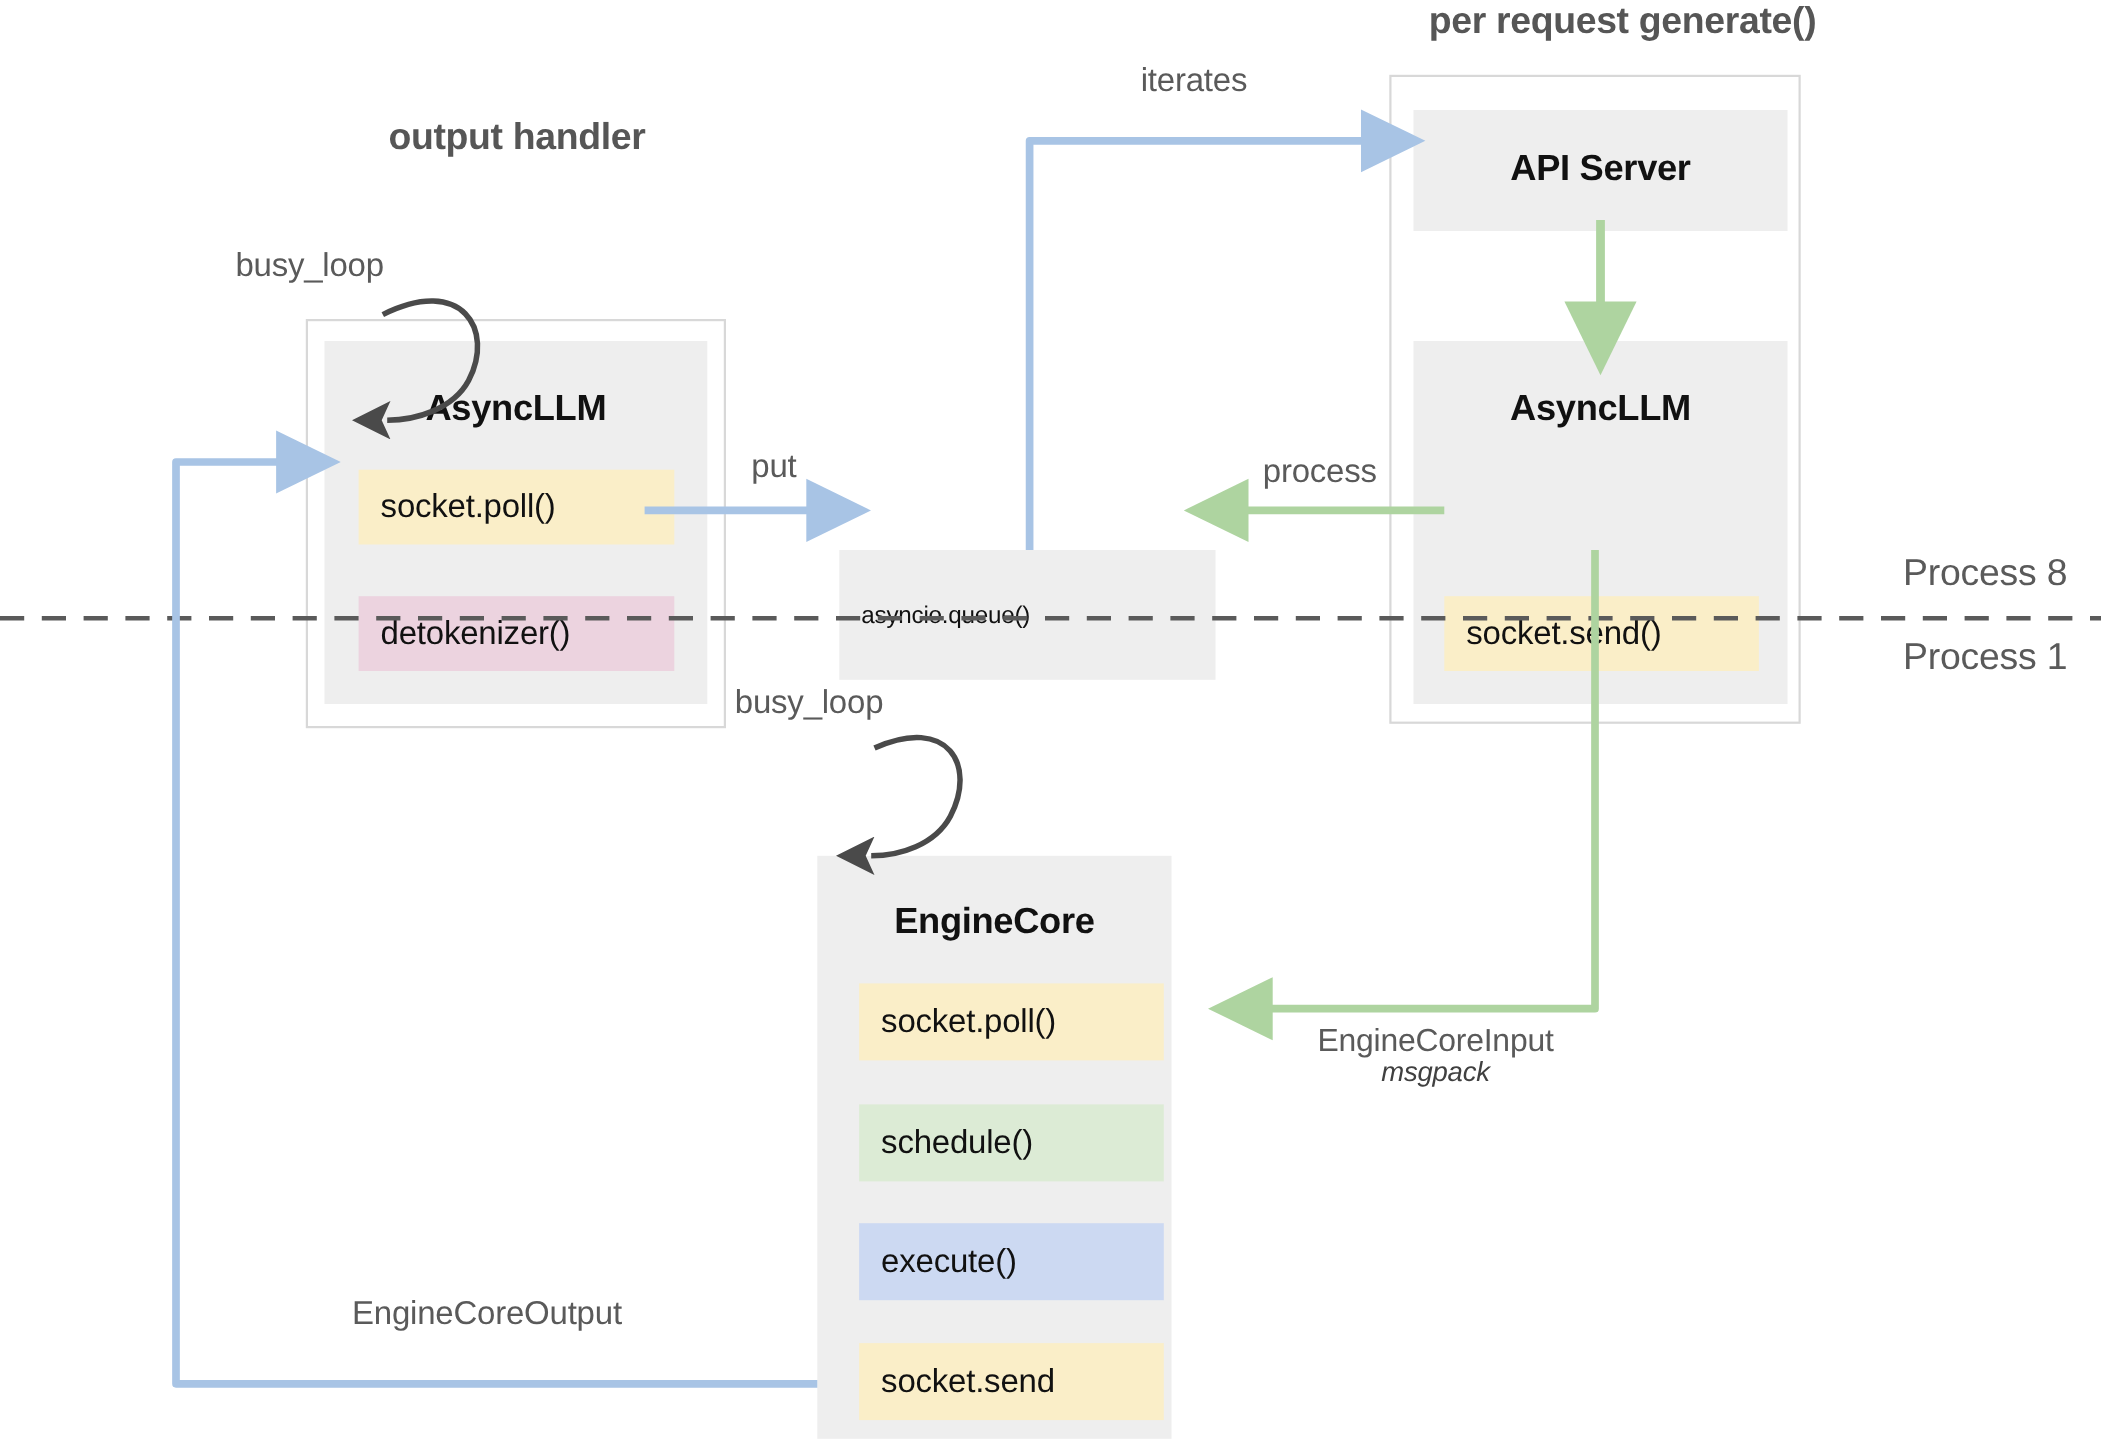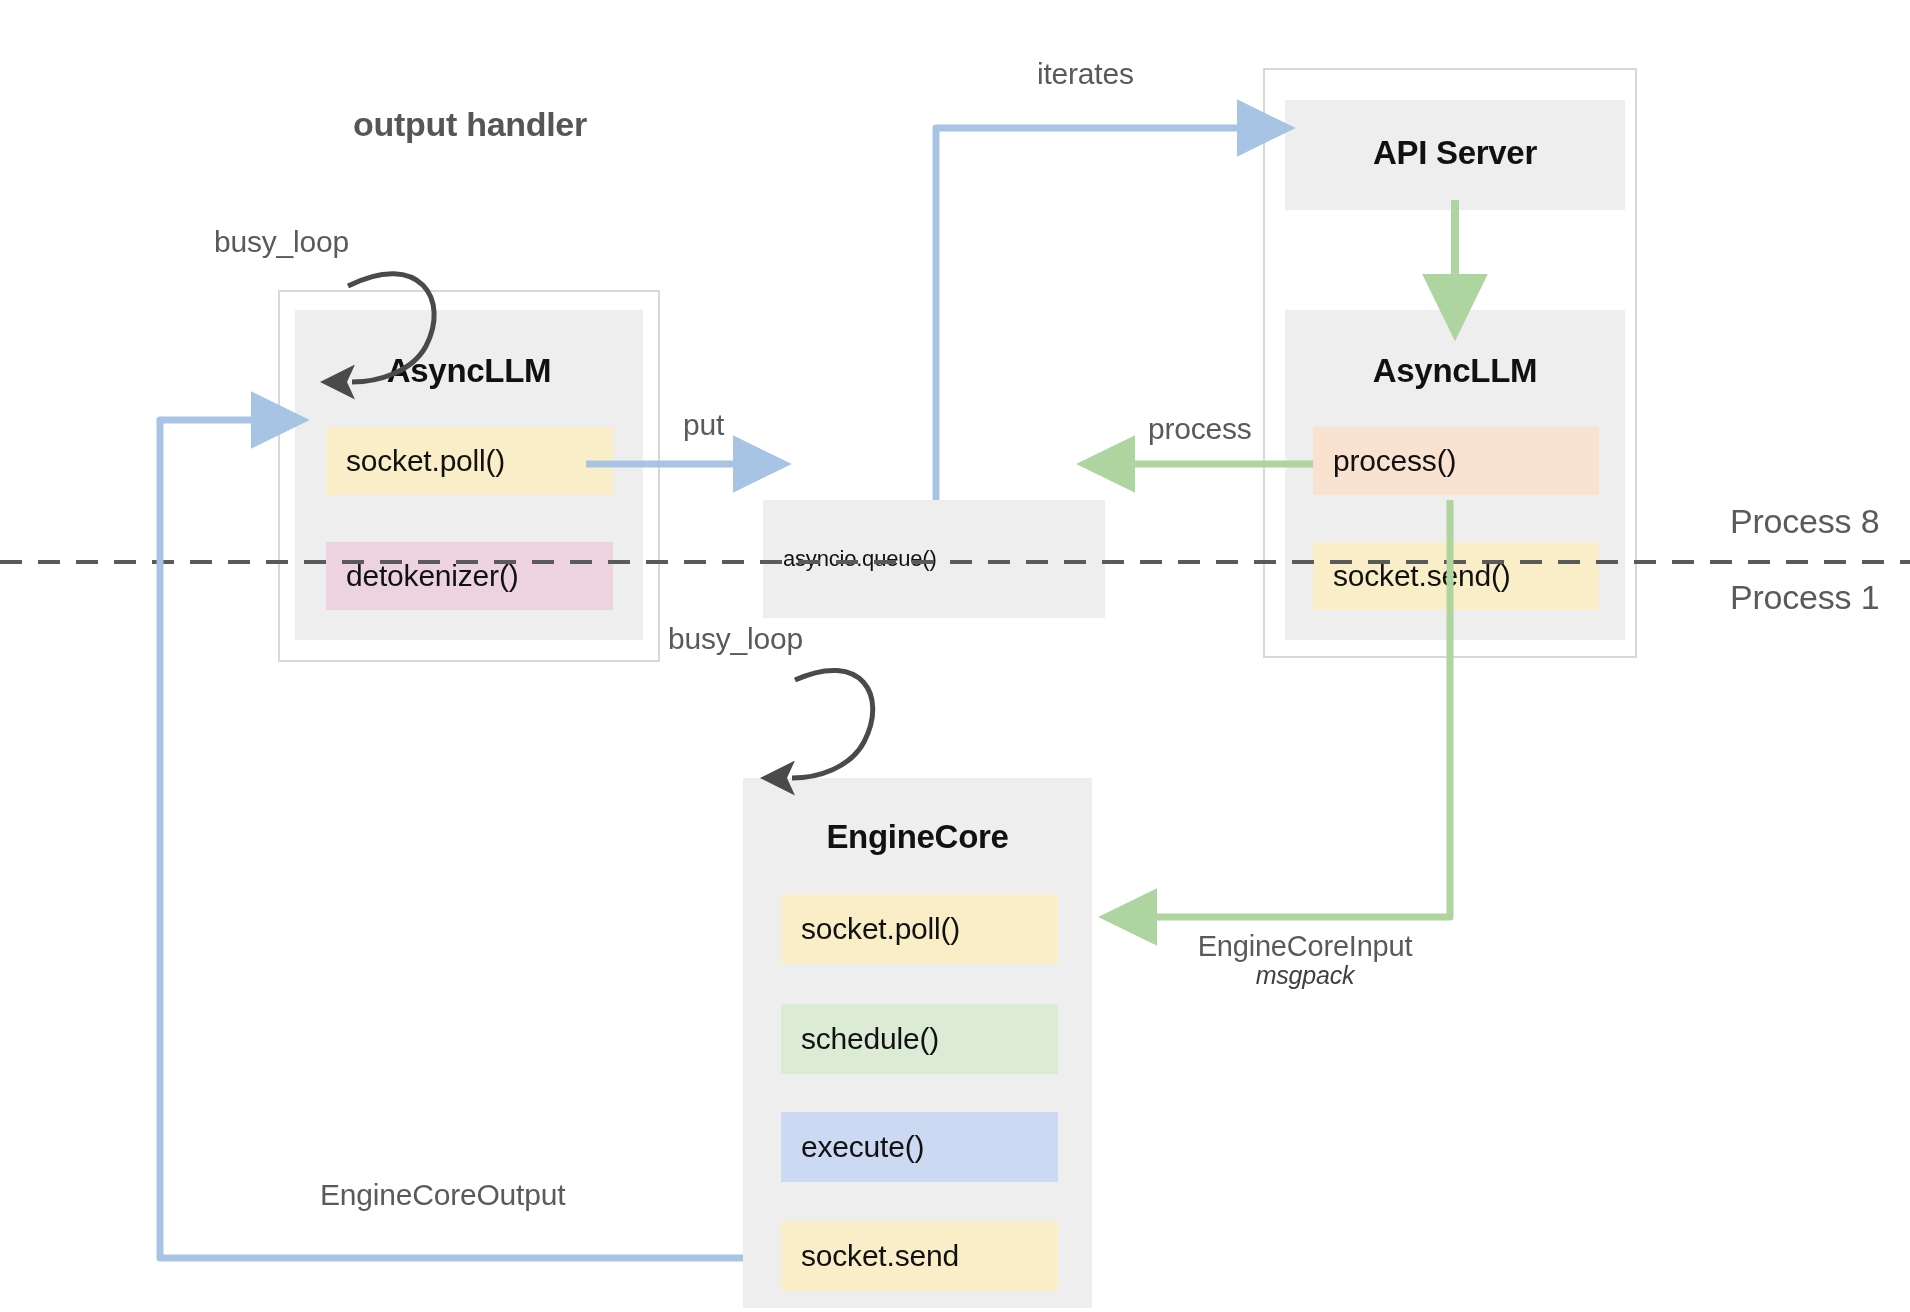--- a/index.html
+++ b/index.html
@@ -89,20 +89,21 @@
     letter-spacing: -0.2px;
   }
 </style>
 </head>
 <body>
 
 <div id="canvas">
 
   <div class="section-heading" style="left:325px; top:105px; width:290px; text-align:center;">output handler</div>
 
+  <div class="section-heading" style="left:1240px; top:0px; width:470px; text-align:center;">per request generate()</div>
 
   <div class="process-label" style="left:1730px; top:502px;">Process 8</div>
   <div class="process-label" style="left:1730px; top:578px;">Process 1</div>
 
   <div class="node outer-container" style="left:278px; top:290px; width:382px; height:372px;"></div>
 
   <div class="node group-box" style="left:295px; top:310px; width:348px; height:330px;">
     <div class="group-title" style="top:42px;">AsyncLLM</div>
     <div class="sub-box" style="left:31px; top:117px; width:287px; height:68px; background:#faeec8;">
       <span>socket.poll()</span>
@@ -119,29 +120,26 @@
   </div>
 
   <div class="node outer-container" style="left:1263px; top:68px; width:374px; height:590px;"></div>
 
   <div class="node group-box" style="left:1285px; top:88px; width:340px; height:110px;margin-top:12px;">
     <div class="group-title" style="top:34px;">API Server</div>
   </div>
 
   <div class="node group-box" style="left:1285px; top:310px; width:340px; height:330px;">
     <div class="group-title" style="top:42px;">AsyncLLM</div>
-    <div class="sub-box" style="left:28px; top:117px; width:286px; height:68px; background:#f9e2d0;">
-      <span>process()</span>
-    </div>
     <div class="sub-box" style="left:28px; top:232px; width:286px; height:68px; background:#faeec8;">
       <span>socket.send()</span>
     </div>
   </div>
 
-  <div class="node group-box" style="left:743px; top:778px; width:349px; height:530px;">
+  <div class="node group-box" style="left:743px; top:778px; width:322px; height:530px;">
     <div class="group-title" style="top:40px;">EngineCore</div>
     <div class="sub-box" style="left:38px; top:116px; width:277px; height:70px; background:#faeec8;">
       <span>socket.poll()</span>
     </div>
     <div class="sub-box" style="left:38px; top:226px; width:277px; height:70px; background:#dcebd5;">
       <span>schedule()</span>
     </div>
     <div class="sub-box" style="left:38px; top:334px; width:277px; height:70px; background:#ccd9f2;">
       <span>execute()</span>
     </div>

